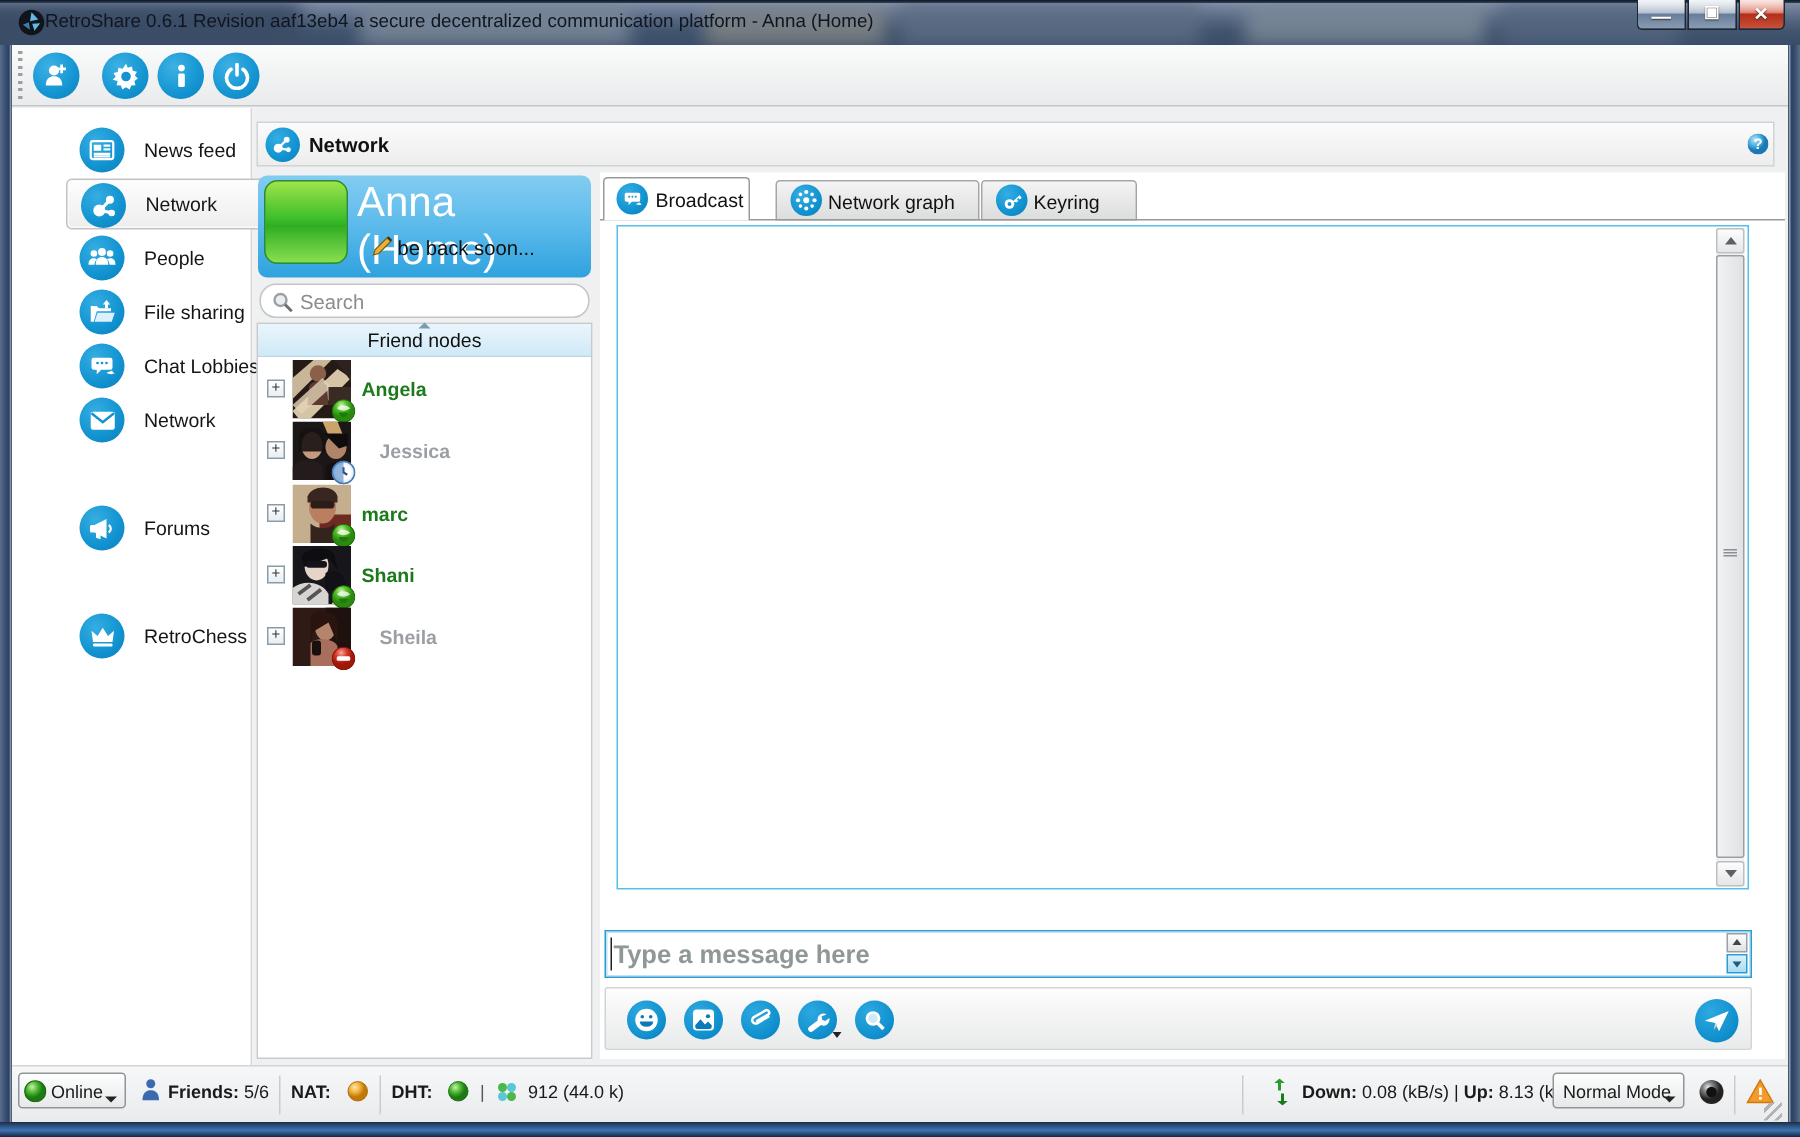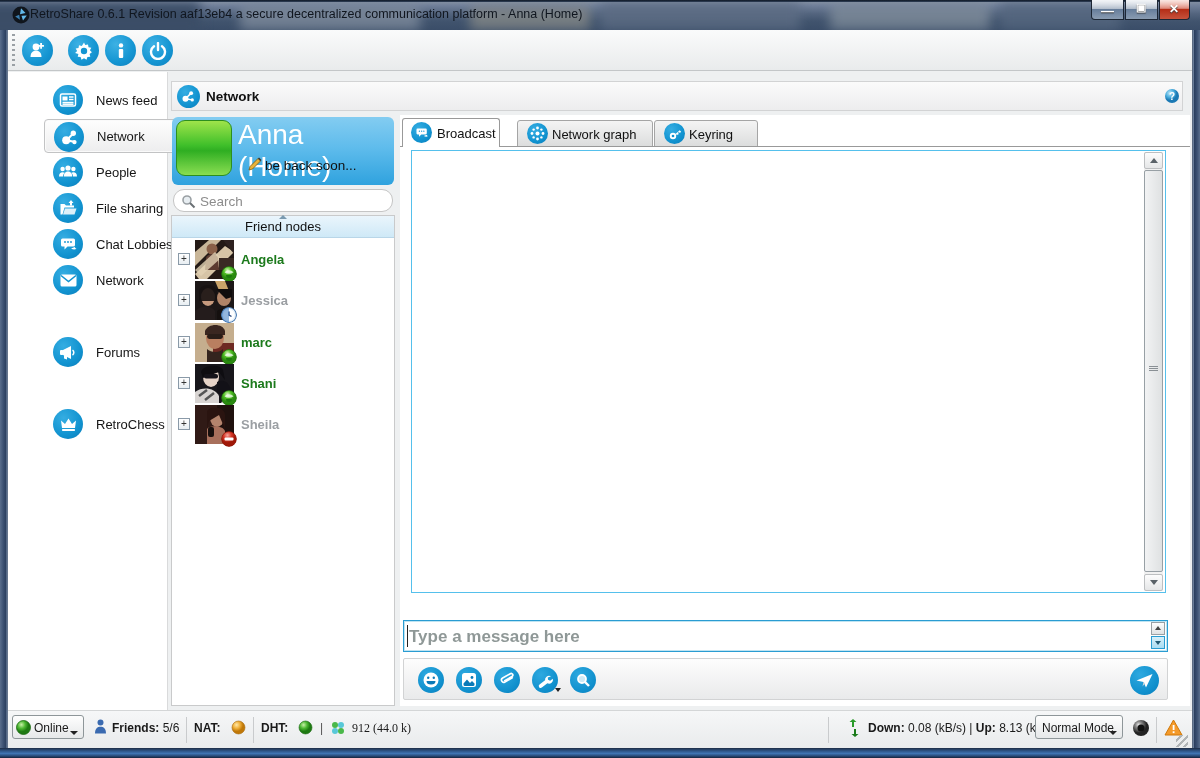--- a/index.html
+++ b/index.html
@@ -46,21 +46,21 @@
 #search{left:173px;top:189px;width:220px;height:23px;border:1px solid #c5c5c5;border-radius:11px;background:#fff;}
 #search .t{position:absolute;left:26px;top:4px;font-size:13.5px;color:#8c8c8c;}
 
 #friends{left:171px;top:215px;width:224px;height:491px;background:#fff;border:1px solid #c9cacb;}
 #fhead{position:absolute;left:0px;top:0px;width:222px;height:22px;background:linear-gradient(180deg,#eaf5fc,#cfe9f7);border-bottom:1px solid #b9d6e8;text-align:center;font-size:13px;color:#111;padding-top:3px;}
 #fhead .caret{position:absolute;left:50%;top:-1px;margin-left:-4px;width:0;height:0;border-left:4px solid transparent;border-right:4px solid transparent;border-bottom:4px solid #7a9ab0;}
 .frow{position:absolute;left:0;width:222px;height:41px;}
 .frow .plus{position:absolute;left:6px;top:14px;width:12px;height:12px;border:1px solid #8a9aa8;background:linear-gradient(180deg,#fff,#e8eef2);font-size:10px;line-height:10px;text-align:center;color:#333;}
 .frow .av{position:absolute;left:23px;top:1px;width:39px;height:39px;}
 .frow .nm{position:absolute;left:69px;top:13px;font-size:13px;font-weight:bold;}
-.green{color:#1c7a1c;}.gray{color:#9b9fa3;}
+.green{color:#1c7a1c;}.gray{color:#9b9fa3;margin-left:12px;}
 .badge{position:absolute;right:-3px;bottom:-3px;width:16px;height:16px;border-radius:50%;}
 
 #chat{left:400px;top:115px;width:790px;height:591px;background:#fff;}
 .tab{position:absolute;font-size:13px;color:#111;}
 .tab .tic{position:absolute;width:21px;height:21px;border-radius:50%;background:radial-gradient(circle at 35% 30%,#35ade2,#1193d0 60%,#0b7cb9);display:flex;align-items:center;justify-content:center;}
 #tab1{left:2px;top:3px;width:98px;height:29px;background:#fff;border:1px solid #999;border-bottom:none;border-radius:3px 3px 0 0;z-index:3;}
 #tab2{left:117px;top:5px;width:136px;height:27px;background:linear-gradient(180deg,#f4f4f4,#dcdddd);border:1px solid #a5a5a5;border-radius:3px 3px 0 0;}
 #tab3{left:254px;top:5px;width:104px;height:27px;background:linear-gradient(180deg,#f4f4f4,#dcdddd);border:1px solid #a5a5a5;border-radius:3px 3px 0 0;}
 #tabline{position:absolute;left:0;top:31px;width:790px;height:1px;background:#999;}
 #scrollarea{position:absolute;left:11px;top:35px;width:755px;height:443px;border:1px solid #55c0ec;background:#fff;}
@@ -556,21 +556,21 @@
   <svg class="abs" style="left:290px;top:9px;" width="15" height="15" viewBox="0 0 15 15">
       <circle cx="7.5" cy="7.5" r="6.5" fill="url(#gOn)" stroke="#1a6a10" stroke-width=".6"></circle>
     </svg>
   <div class="sbt" style="left:312px;color:#555;">|</div>
   <svg class="abs" style="left:322px;top:9px;" width="16" height="16" viewBox="0 0 16 16">
       <circle cx="5" cy="5" r="3" fill="#4ab84a"></circle>
       <circle cx="11" cy="5" r="3" fill="#58c8d8"></circle>
       <circle cx="5" cy="11" r="3" fill="#58c8d8"></circle>
       <circle cx="11" cy="11" r="3" fill="#4ab84a"></circle>
     </svg>
-  <div class="sbt" style="left:344px;font-family:Liberation Serif, serif;">912  (44.0 k)</div>
+  <div class="sbt" style="left:344px;">912  (44.0 k)</div>
 
   <div class="sep" style="left:820px;"></div>
   <svg class="abs" style="left:838px;top:8px;" width="16" height="18" viewBox="0 0 16 18">
       <path d="M5 8 V3 h-2.5 L6 0 l3.5 3 H7 v5Z" fill="#2a9a2a" transform="translate(1,0)"></path>
       <path d="M9 10 v5 h2.5 L8 18 l-3.5-3 H7 v-5Z" fill="#1a7a1a" transform="translate(1,0)"></path>
     </svg>
   <div class="sbt" style="left:860px;"><b>Down:</b> 0.08 (kB/s) | <b>Up:</b> 8.13 (kB/s)</div>
   <div id="combo-mode">
     <span style="position:absolute;left:6px;top:5px;">Normal Mode</span>
     <div class="arrow" style="position:absolute;right:5px;top:10px;border-left:4px solid transparent;border-right:4px solid transparent;border-top:4px solid #222;"></div>

